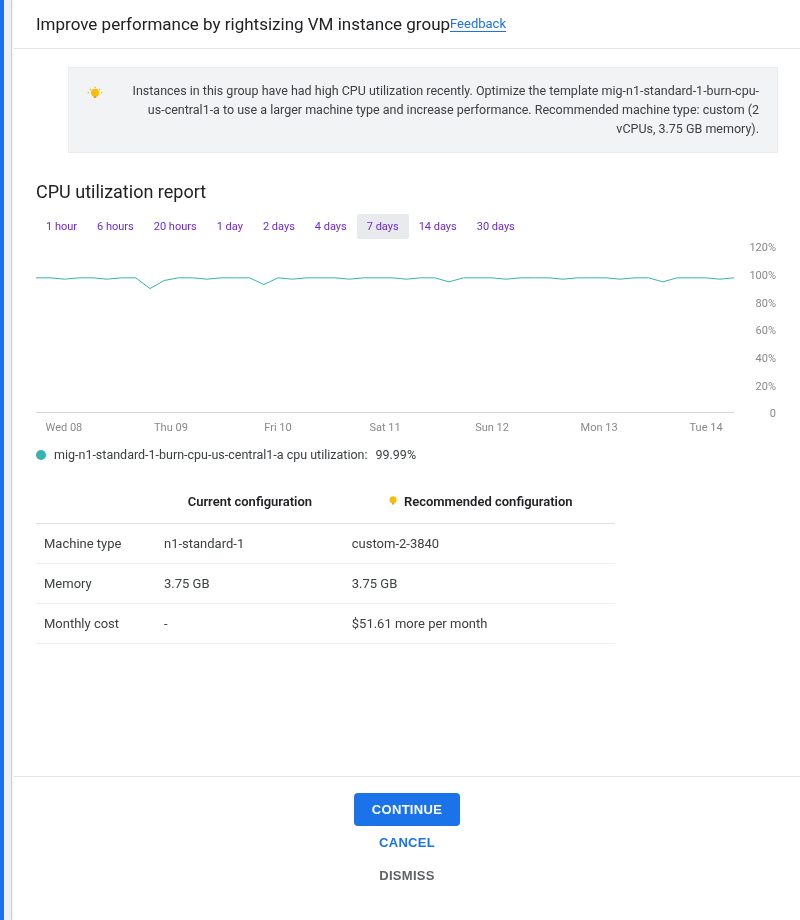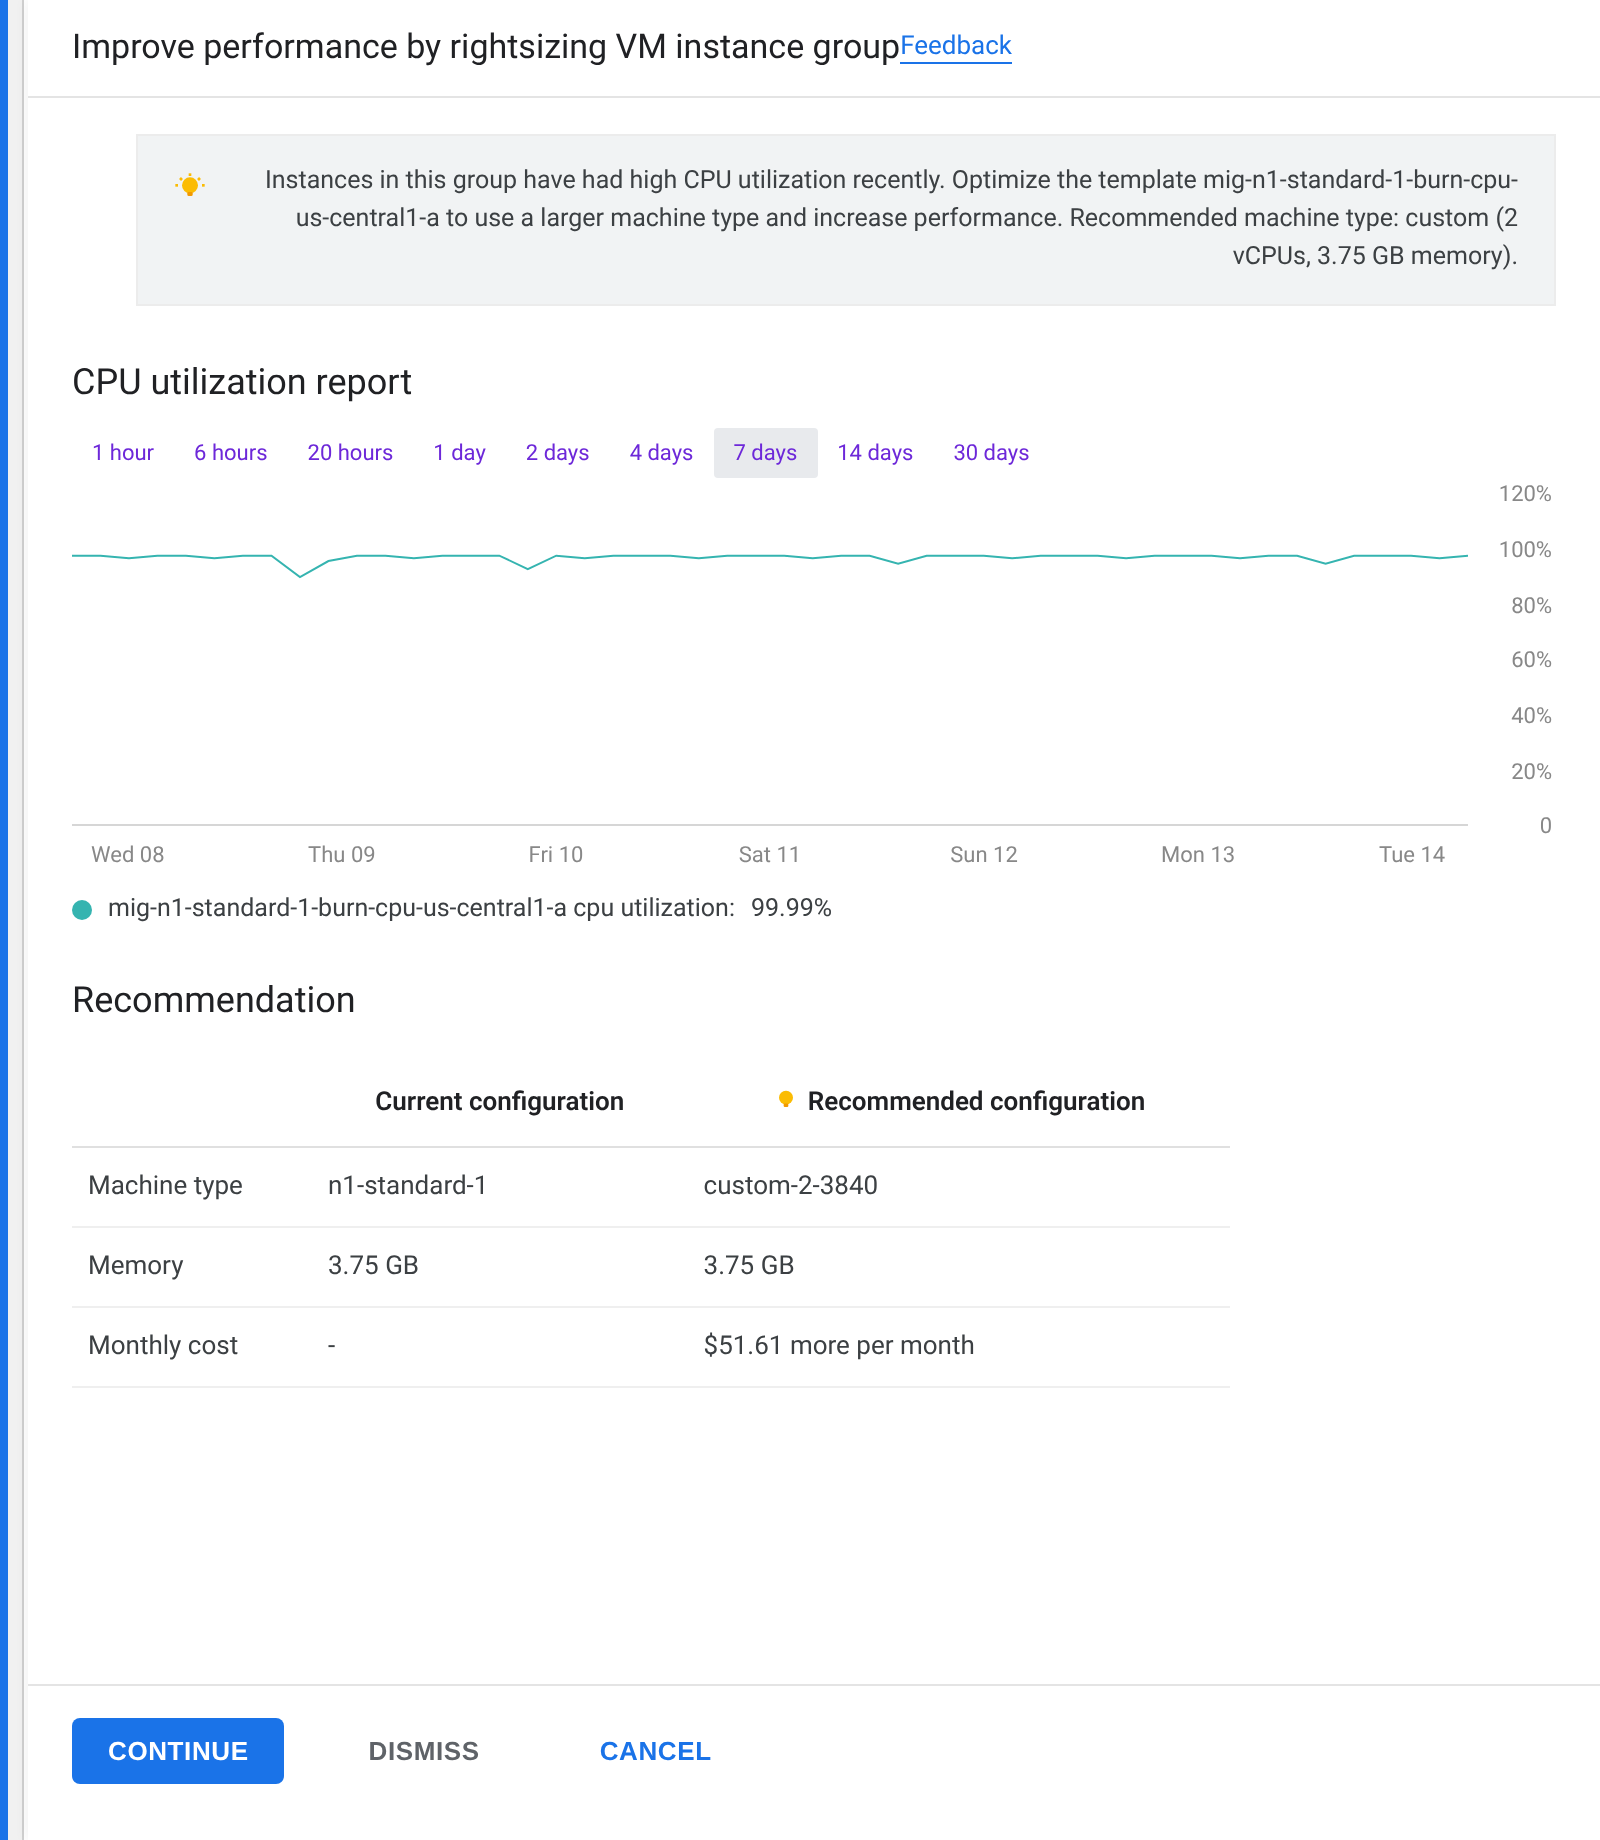--- a/index.html
+++ b/index.html
@@ -198,21 +198,21 @@
     .rec-table td:first-child{
       color:#3c4043;
     }
 
     
     .action-bar{
       border-top:1px solid #e4e4e4;
       padding:16px 22px 28px 22px;
       display:flex;
       align-items:center;
-      gap:24px;
+      flex-direction:column;
     }
     .btn{
       font-size:13px;
       font-weight:600;
       letter-spacing:.3px;
       padding:9px 18px;
       border:none;
       border-radius:4px;
       cursor:pointer;
       background:transparent;
@@ -293,21 +293,20 @@
           <span class="x-tick" style="left: 96%;">Tue 14</span>
         </div>
     </div>
 
     <div class="legend">
       <span class="legend-dot"></span>
       <span>mig-n1-standard-1-burn-cpu-us-central1-a cpu utilization:</span>
       <span>99.99%</span>
     </div>
 
-    <h2 class="section">Recommendation</h2>
 
     <table class="rec-table">
       <thead>
         <tr>
           <th></th>
           <th>Current configuration</th>
           <th>
             <span class="bulb-icon">
               <svg width="14" height="14" viewBox="0 0 24 24">
                 <circle cx="12" cy="10" r="6" fill="#fbbc04"></circle>
@@ -333,17 +332,17 @@
             <td>-</td>
             <td>$51.61 more per month</td>
           </tr>
         </tbody>
     </table>
 
   </div>
 
   <div class="action-bar">
     <button class="btn btn-primary">CONTINUE</button>
+    <button class="btn btn-cancel">CANCEL</button>
     <button class="btn btn-dismiss">DISMISS</button>
-    <button class="btn btn-cancel">CANCEL</button>
   </div>
 
 </div>
 
 </body></html>

